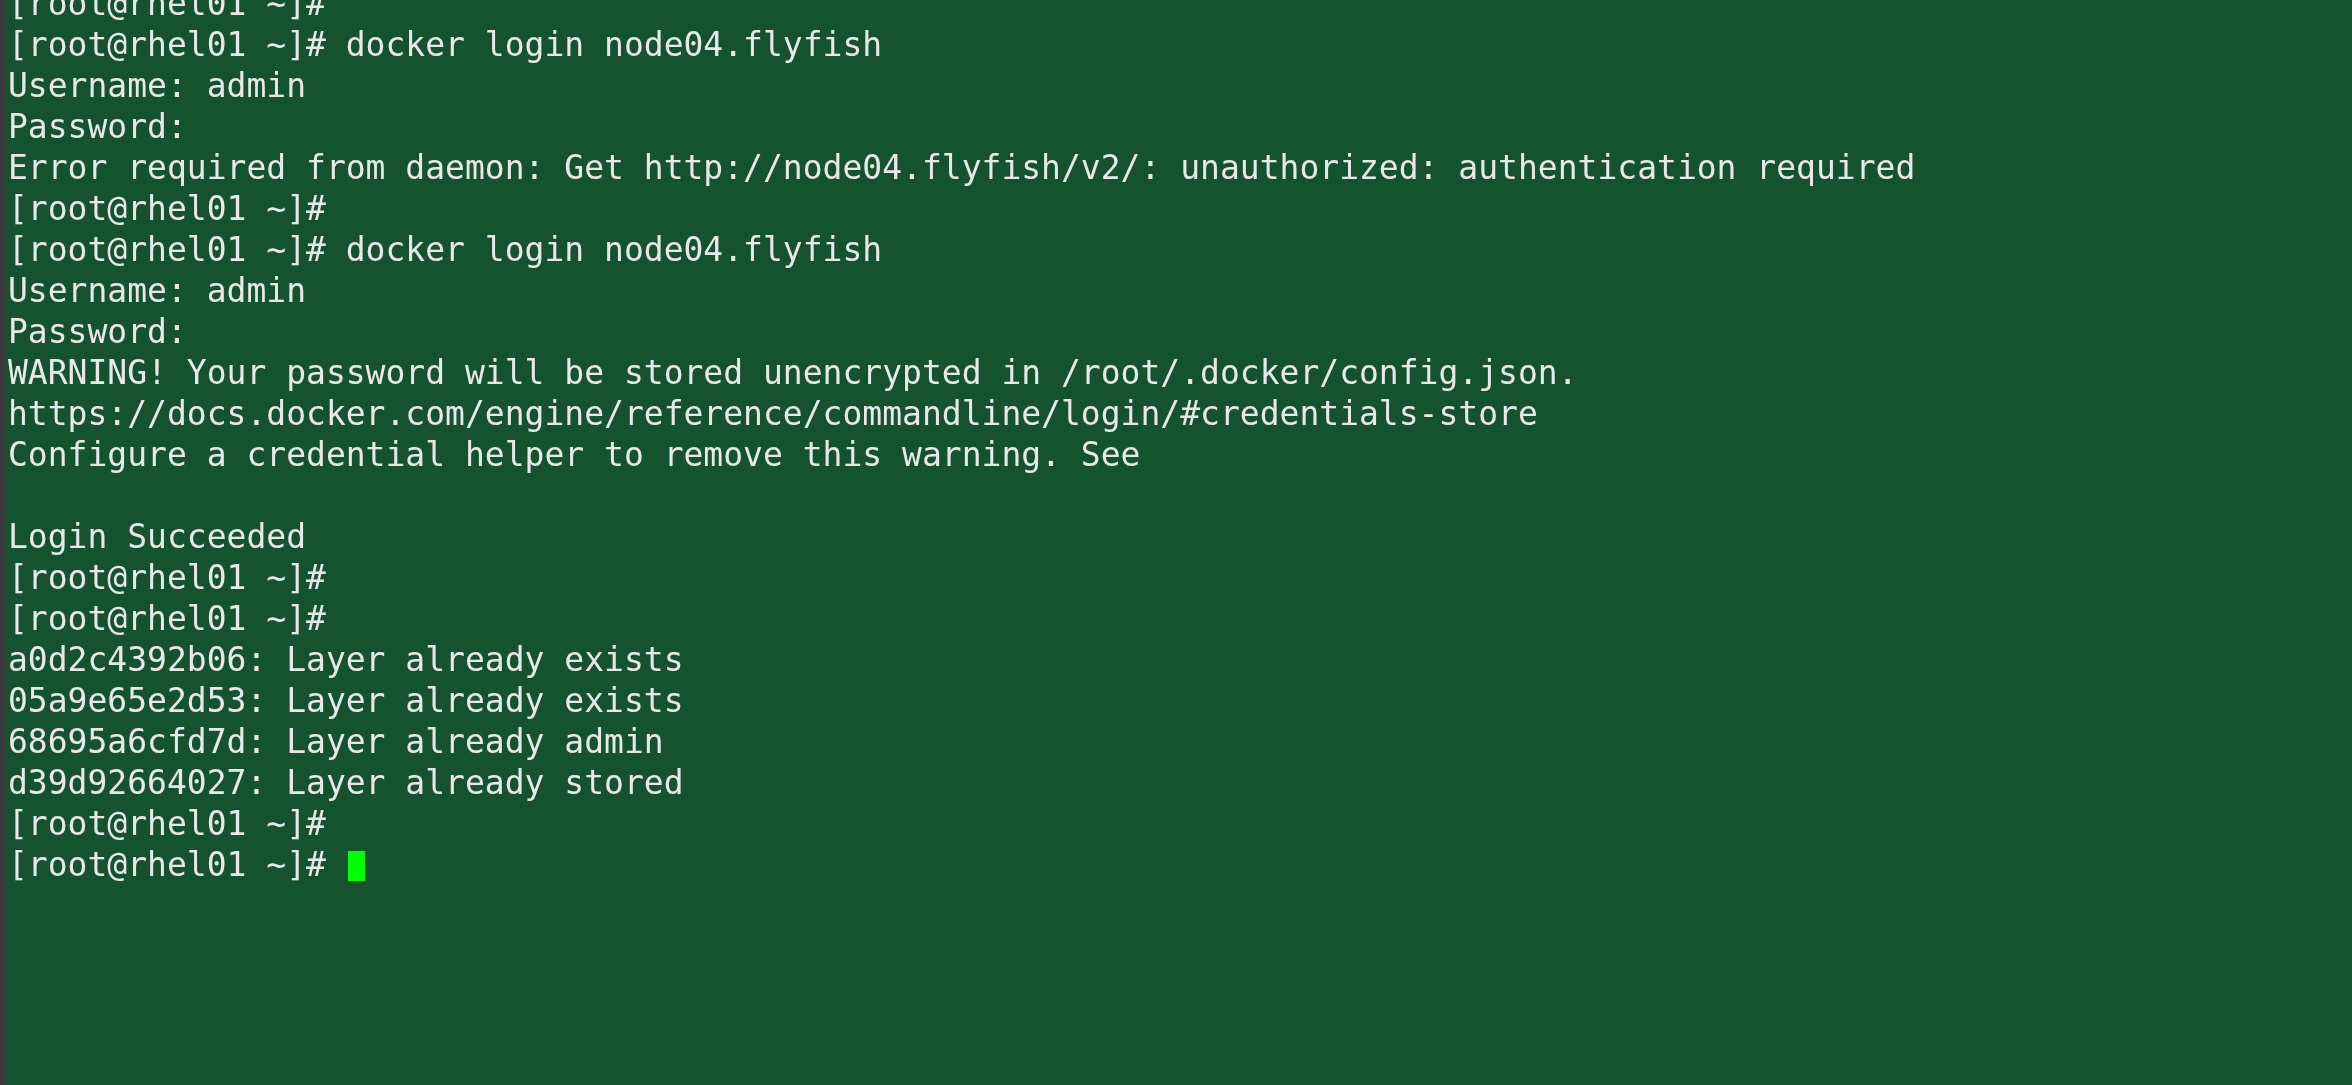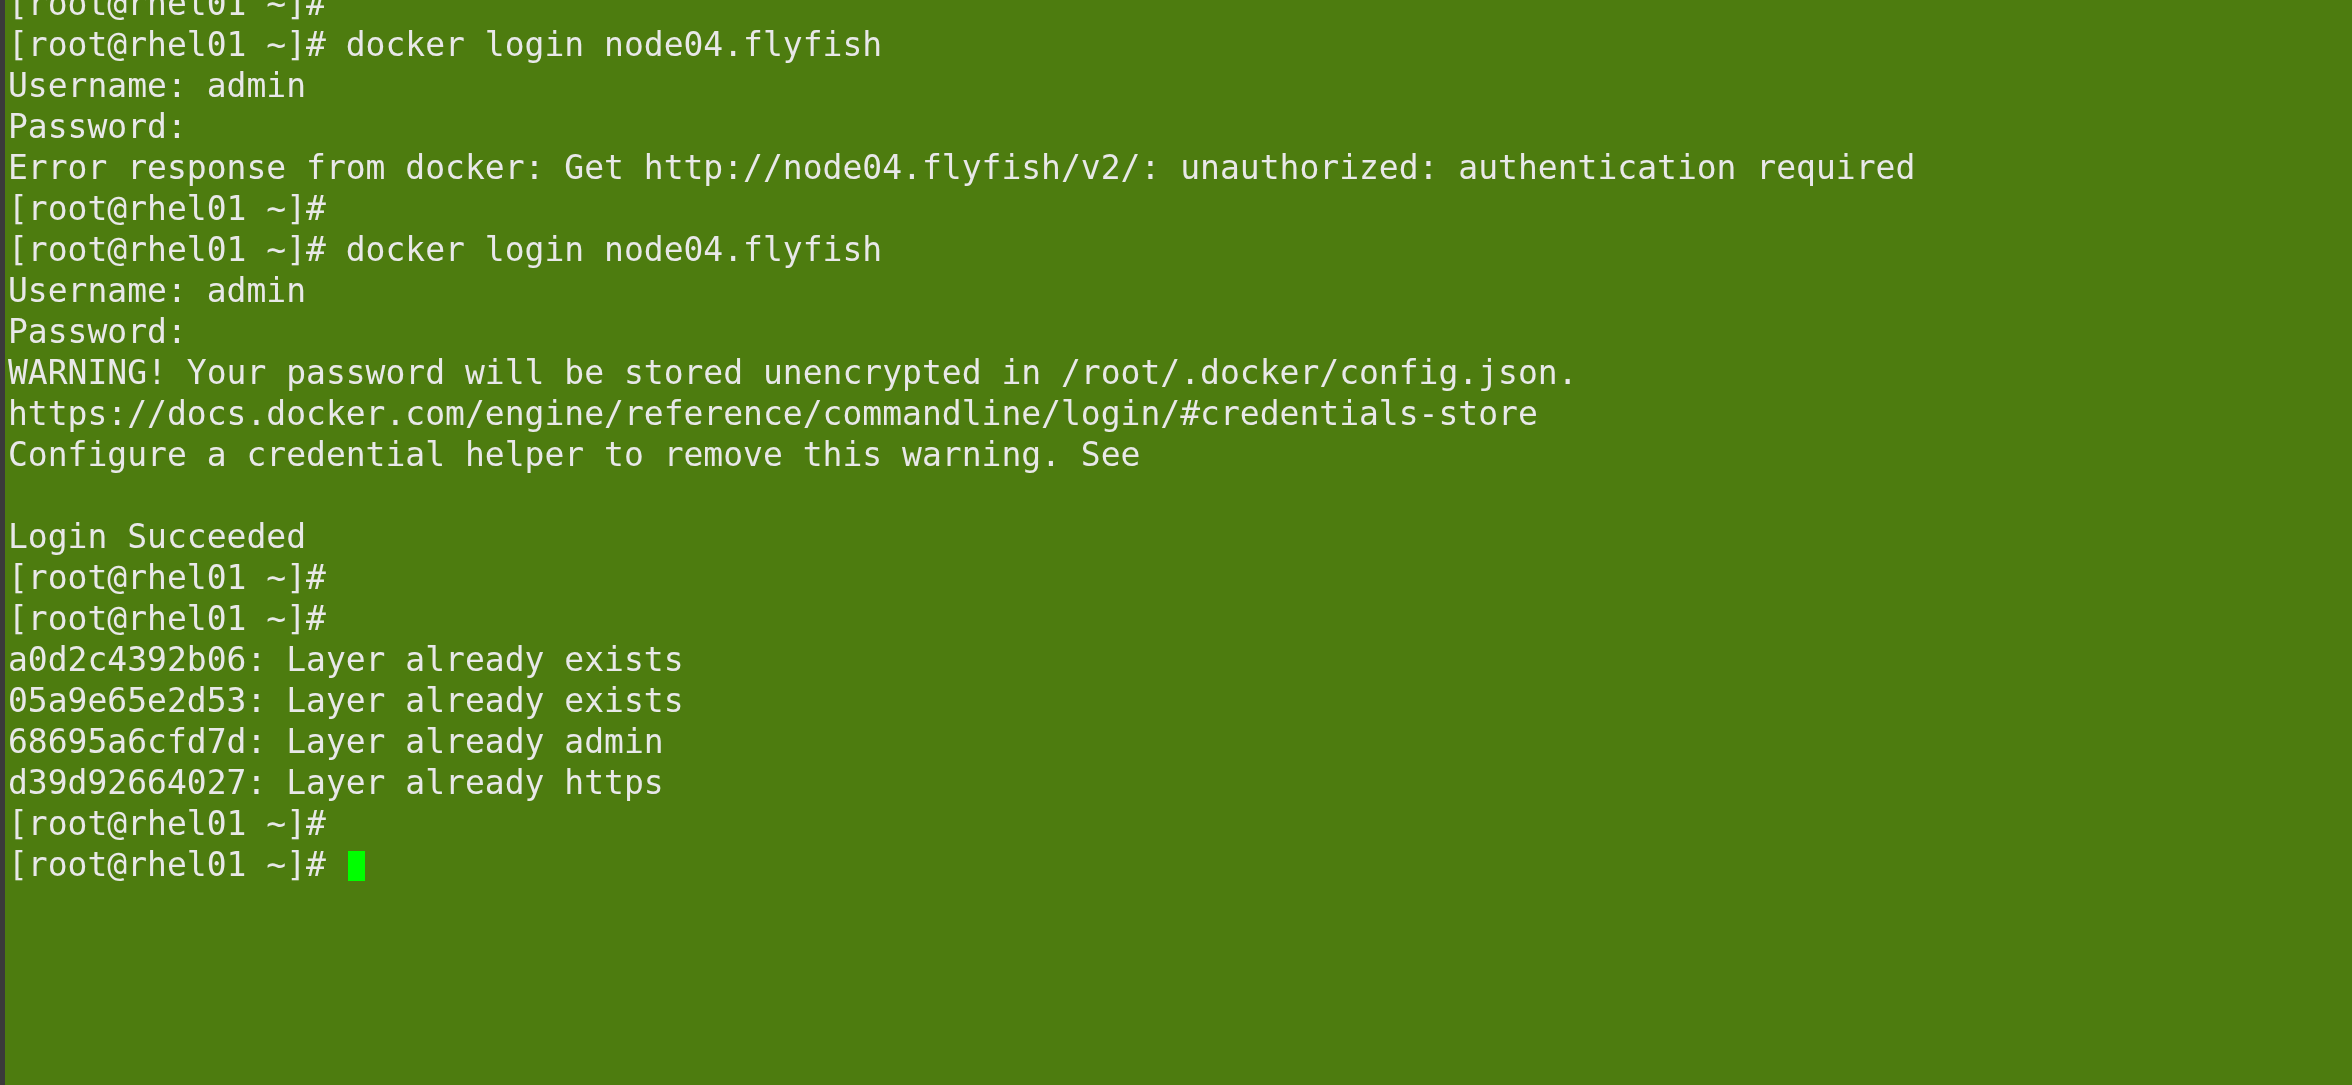--- a/index.html
+++ b/index.html
@@ -11,21 +11,21 @@
     width: 2352px;
     height: 1085px;
     overflow: hidden;
     font-family: "DejaVu Sans Mono", "Liberation Mono", monospace;
   }
 
   #terminal {
     position: relative;
     width: 2352px;
     height: 1085px;
-    background: #4d7c0f;
+    background: #14532d;
     overflow: hidden;
   }
 
   
   #left-edge {
     position: absolute;
     left: 0;
     top: 0;
     width: 5px;
     height: 1085px;
@@ -71,34 +71,34 @@
 <div id="terminal">
 
   <div id="left-edge"></div>
 
   <div id="screen">
 
     <div class="line">[root@rhel01 ~]#</div>
     <div class="line">[root@rhel01 ~]# docker login node04.flyfish</div>
     <div class="line">Username: admin</div>
     <div class="line">Password:</div>
-    <div class="line">Error response from docker: Get http://node04.flyfish/v2/: unauthorized: authentication required</div>
+    <div class="line">Error required from daemon: Get http://node04.flyfish/v2/: unauthorized: authentication required</div>
     <div class="line">[root@rhel01 ~]#</div>
     <div class="line">[root@rhel01 ~]# docker login node04.flyfish</div>
     <div class="line">Username: admin</div>
     <div class="line">Password:</div>
     <div class="line">WARNING! Your password will be stored unencrypted in /root/.docker/config.json.</div>
     <div class="line">https://docs.docker.com/engine/reference/commandline/login/#credentials-store</div>
     <div class="line">Configure a credential helper to remove this warning. See</div>
     <div class="line blank"></div>
     <div class="line">Login Succeeded</div>
     <div class="line">[root@rhel01 ~]#</div>
     <div class="line">[root@rhel01 ~]#</div>
     <div class="line">a0d2c4392b06: Layer already exists</div>
     <div class="line">05a9e65e2d53: Layer already exists</div>
     <div class="line">68695a6cfd7d: Layer already admin</div>
-    <div class="line">d39d92664027: Layer already https</div>
+    <div class="line">d39d92664027: Layer already stored</div>
     <div class="line">[root@rhel01 ~]#</div>
 
     <div class="line"><span>[root@rhel01 ~]# </span><span></span><span class="cursor"></span></div>
 
   </div>
 </div>
 
 </body></html>

